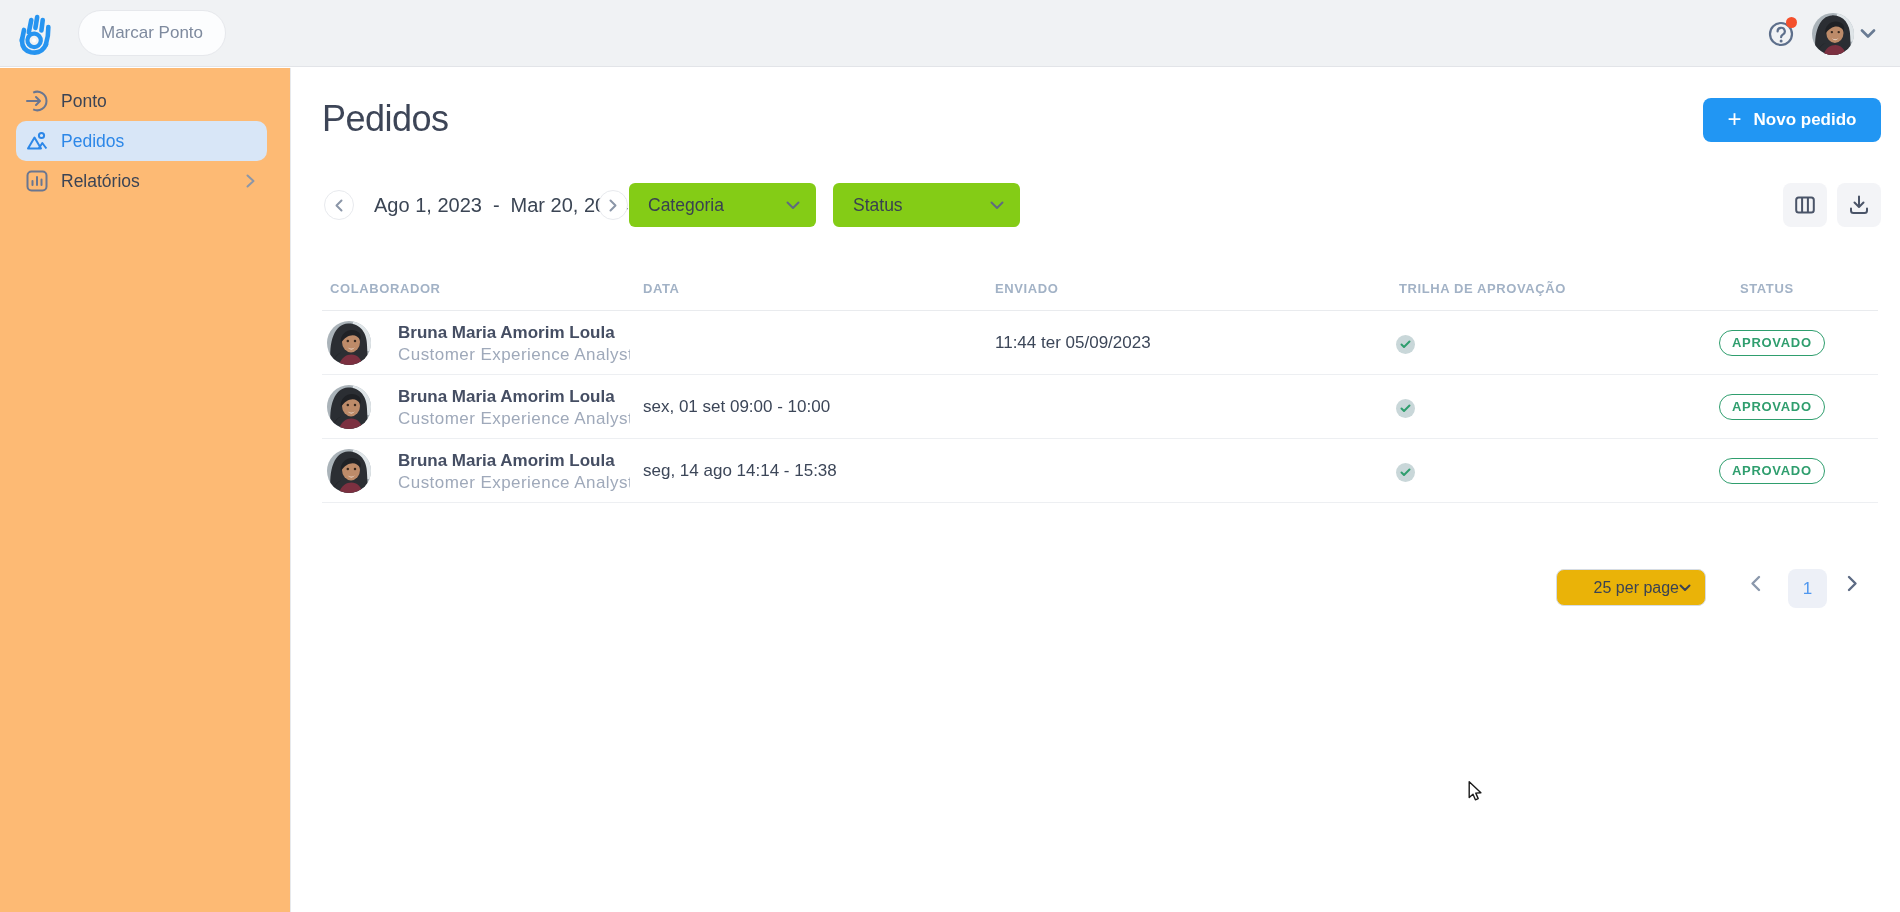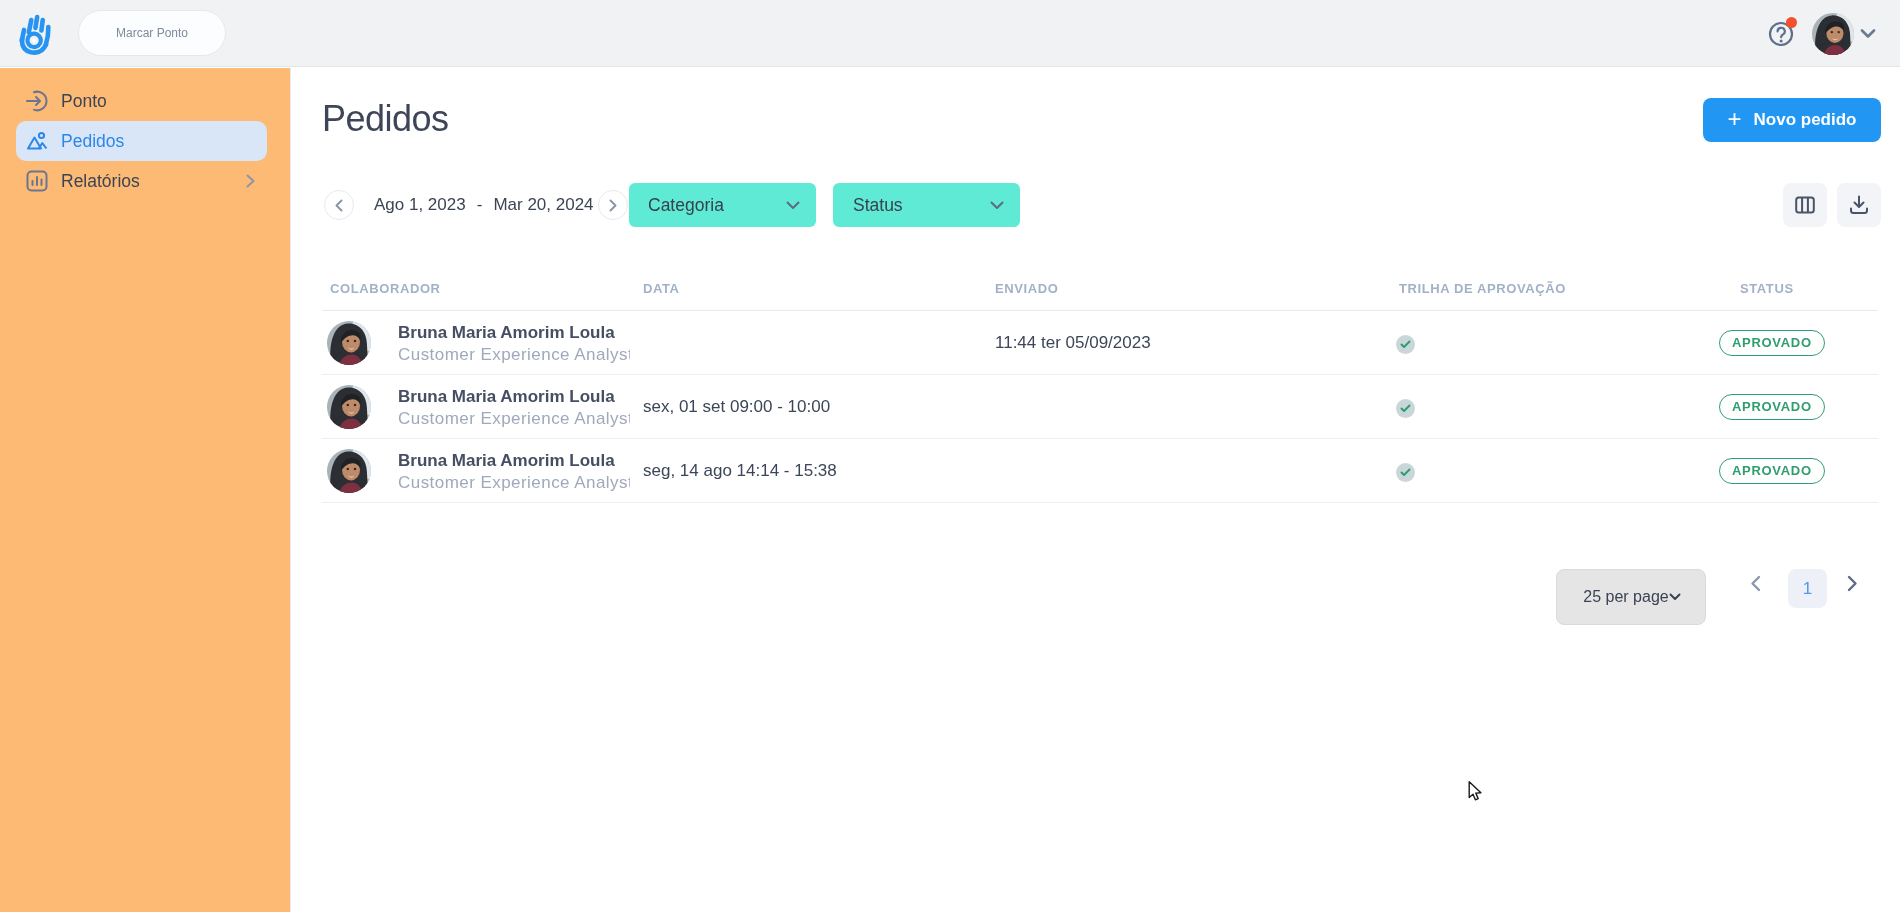--- a/index.html
+++ b/index.html
@@ -14,21 +14,21 @@
   .topbar {
     position:absolute; left:0; top:0; width:1900px; height:67px;
     background:#f0f2f4;
     border-bottom:1px solid #e2e4e8;
     display:flex; align-items:center;
   }
   .logo { position:absolute; left:17px; top:11px; width:38px; height:44px; }
   .btn-marcar {
     position:absolute; left:78px; top:10px; height:46px; width:148px;
     background:#fcfdfe; border:1px solid #e6e8ec; border-radius:23px;
-    font-size:12px; color:#7e8a9e; font-weight:400;
+    font-size:17px; color:#7e8a9e; font-weight:400;
     display:flex; align-items:center; justify-content:center;
     font-family:inherit; cursor:pointer;
   }
   .topbar-right {
     position:absolute; right:24px; top:0; height:67px;
     display:flex; align-items:center;
   }
   .help-wrap { margin-right:18px; }
   .avatar-top { margin-right:6px; }
   .help-wrap { position:relative; width:26px; height:26px; }
@@ -69,24 +69,24 @@
   
   .filters { position:absolute; left:0; top:115px; width:1608px; height:44px; }
   .circle-btn {
     position:absolute; top:7px; width:30px; height:30px; border-radius:50%;
     background:#fff; border:1px solid #e8eaee;
     display:flex; align-items:center; justify-content:center; cursor:pointer;
   }
   .daterange {
     position:absolute; left:82px; top:0; height:44px;
     display:flex; align-items:center; gap:11px;
-    font-size:17px; color:#3b4554;
+    font-size:20px; color:#3b4554;
   }
   .chip {
-    position:absolute; top:0; height:44px; background:#5eead4; border-radius:6px;
+    position:absolute; top:0; height:44px; background:#84cc16; border-radius:6px;
     display:flex; align-items:center; justify-content:space-between;
     font-size:17.5px; color:#394150; cursor:pointer;
   }
   .chip-categoria { left:337px; width:187px; padding:0 16px 0 19px; }
   .chip-status { left:541px; width:187px; padding:0 16px 0 20px; }
   .icon-btn {
     position:absolute; top:0; width:44px; height:44px; border-radius:8px;
     background:#f3f4f7; border:none; cursor:pointer;
     display:flex; align-items:center; justify-content:center;
   }
@@ -117,23 +117,23 @@
     display:flex; align-items:center; justify-content:center;
   }
   .cell-status { position:absolute; left:1397px; top:19px; }
   .badge {
     display:inline-block; padding:4px 12px 5px; border:1.5px solid #2f9e6e; border-radius:999px;
     color:#2f9e6e; font-size:13px; font-weight:700; letter-spacing:0.7px;
   }
   
   .pagination { position:absolute; left:0; top:501px; width:1608px; height:40px; }
   .perpage {
-    position:absolute; left:1264px; top:0; width:150px; height:56px;
-    background:#e5e5e5; border:1px solid #d6dce3; border-radius:8px;
-    display:flex; align-items:center; justify-content:center;
+    position:absolute; left:1264px; top:0; width:150px; height:37px;
+    background:#eab308; border:1px solid #d6dce3; border-radius:8px;
+    display:flex; align-items:center; justify-content:flex-end;
     padding:0 14px 0 16px; font-size:16px; color:#3b4353; cursor:pointer;
   }
   .pg-prev { position:absolute; left:1458px; top:6px; cursor:pointer; display:flex; }
   .pg-page {
     position:absolute; left:1496px; top:0; width:39px; height:39px;
     background:#edf0f7; border-radius:8px; color:#4f97ef; font-size:17px;
     display:flex; align-items:center; justify-content:center; cursor:pointer;
   }
   .pg-next { position:absolute; left:1555px; top:6px; cursor:pointer; display:flex; }
   

